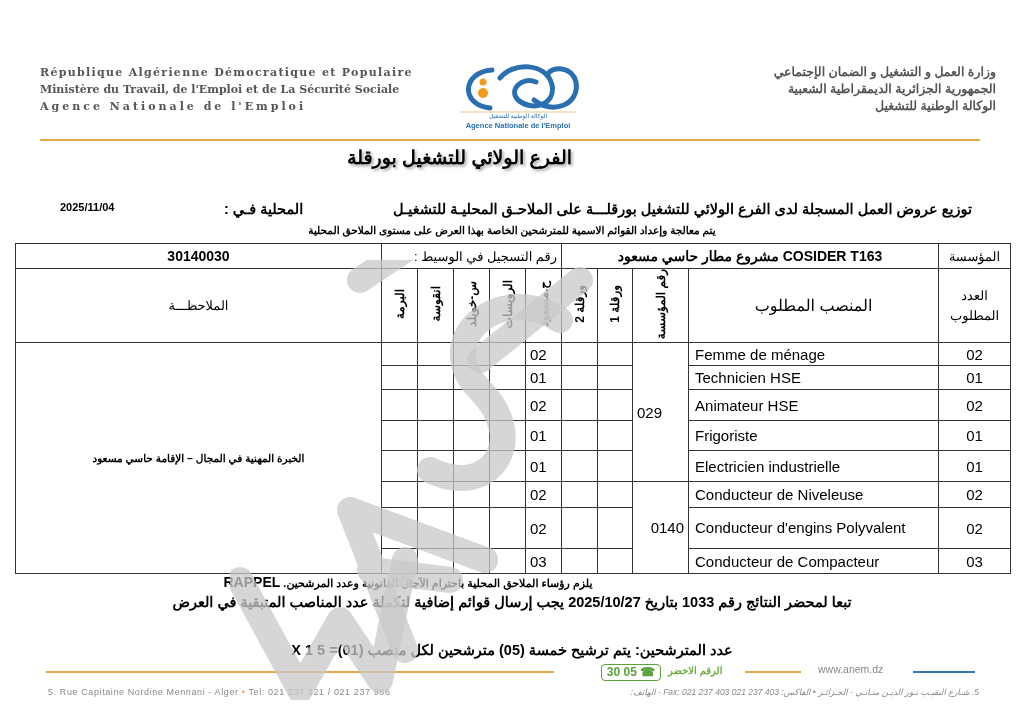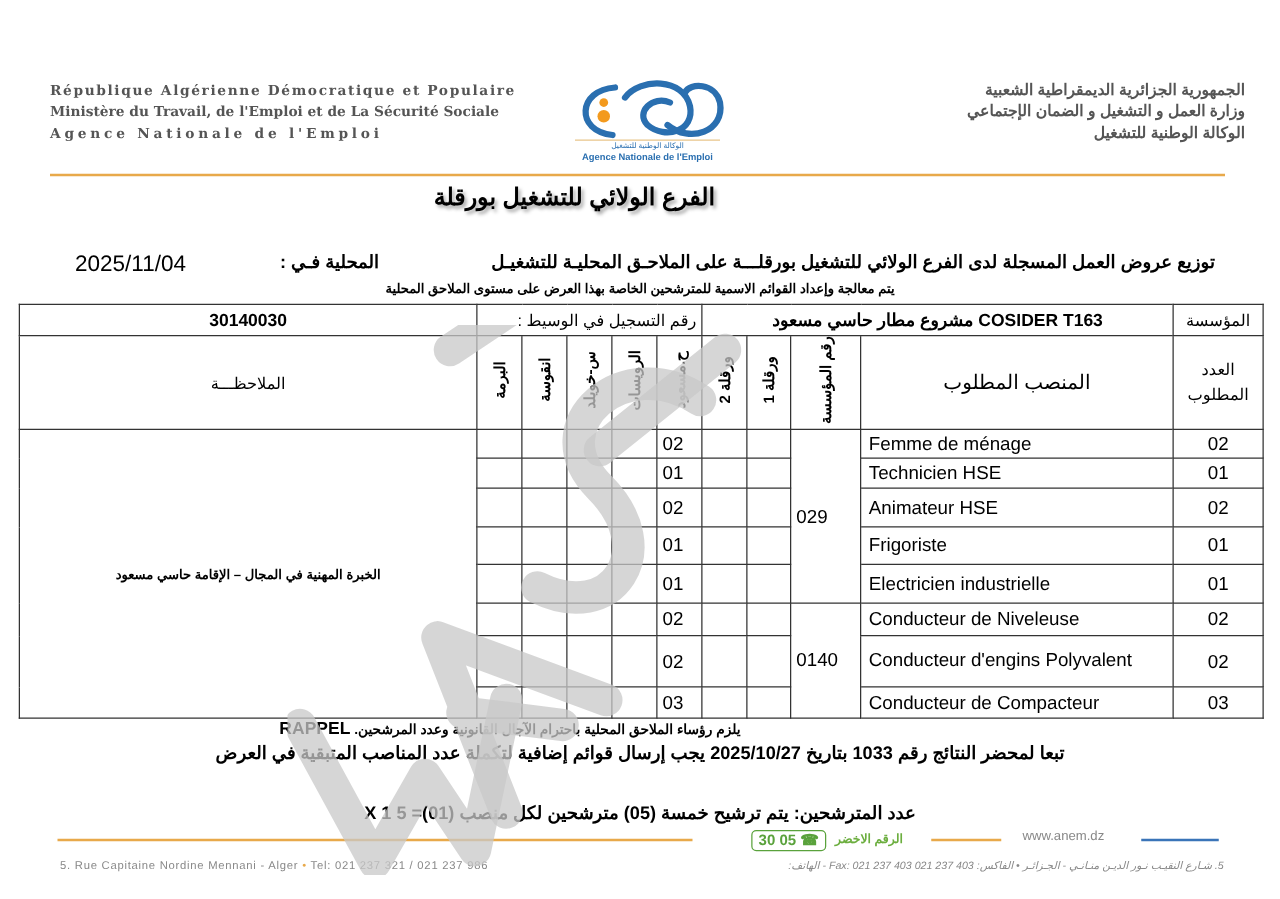--- a/index.html
+++ b/index.html
@@ -9,21 +9,21 @@
   .hdr-fr .l3 { letter-spacing:3px; }
   .hdr-fr .l1 { letter-spacing:1.3px; }
   .hdr-ar { right:28px; top:64px; text-align:right; direction:rtl; font-weight:bold; color:#555; font-size:12.5px; line-height:17px; letter-spacing:1.5px; }
   .logo { left:452px; top:60px; width:132px; height:72px; }
   .logo-txt-ar { left:458px; top:112px; width:120px; font-size:6px; color:#2a6fb0; text-align:center; direction:rtl; }
   .logo-txt-fr { left:455px; top:121px; width:126px; font-size:7.5px; font-weight:bold; color:#2a6fb0; text-align:center; }
   .rule-top { left:40px; top:139px; width:940px; height:2px; background:#e8a94a; }
   .branch-title { left:0; width:919px; top:146px; text-align:center; font-size:19px; font-weight:bold; direction:rtl; text-shadow:2px 2px 3px #aaa; }
   .line-dist { right:52px; top:201px; font-size:14.5px; font-weight:bold; direction:rtl; }
   .line-date-lbl { left:224px; top:201px; font-size:14.5px; font-weight:bold; direction:rtl; }
-  .line-date { left:60px; top:201px; font-size:18px; font-weight:normal; }
+  .line-date { left:60px; top:201px; font-size:11px; font-weight:bold; }
   .line-sub { left:0; width:1024px; top:224px; text-align:center; font-size:10.5px; font-weight:bold; direction:rtl; }
   table.grid { position:absolute; left:15px; top:243px; width:995px; border-collapse:collapse; table-layout:fixed; direction:rtl; font-size:15px; }
   table.grid td { border:1px solid #333; padding:0 4px; text-align:center; vertical-align:middle; overflow:hidden; }
   .vhdr { writing-mode:vertical-rl; transform:rotate(180deg); font-size:12px; font-weight:bold; white-space:nowrap; display:inline-block; }
   td.pos { text-align:left !important; padding-left:6px !important; direction:ltr; }
   td.pos-just { text-align:justify !important; text-align-last:left; direction:ltr; line-height:18px; }
   td.ar-b { font-weight:bold; font-size:13px; }
   .rappel { left:0; width:816px; top:574px; text-align:center; direction:rtl; font-size:11px; font-weight:bold; }
   .rappel .en { font-size:14px; }
   .followup { left:0; width:1024px; top:594px; text-align:center; direction:rtl; font-size:14.5px; font-weight:bold; }
@@ -42,22 +42,22 @@
 </head>
 <body>
 
 <div class="abs hdr-fr">
   <div class="l1">République Algérienne Démocratique et Populaire</div>
   <div>Ministère du Travail, de l'Emploi et de La Sécurité Sociale</div>
   <div class="l3">Agence Nationale de l'Emploi</div>
 </div>
 
 <div class="abs hdr-ar">
+  <div>وزارة العمل و التشغيل و الضمان الإجتماعي</div>
   <div>الجمهورية الجزائرية الديمقراطية الشعبية</div>
-  <div>وزارة العمل و التشغيل و الضمان الإجتماعي</div>
   <div>الوكالة الوطنية للتشغيل</div>
 </div>
 
 <svg class="abs logo" viewBox="0 0 132 72">
   <path d="M40 10 C 10 12, 8 45, 38 48" fill="none" stroke="#2a6fb0" stroke-width="5" stroke-linecap="round"></path>
   <path d="M48 18 C 60 2, 95 2, 100 25 C 104 45, 80 52, 66 40 C 56 30, 70 16, 84 22" fill="none" stroke="#2a6fb0" stroke-width="5" stroke-linecap="round"></path>
   <path d="M82 40 C 100 55, 128 45, 124 22 C 120 6, 100 6, 96 14" fill="none" stroke="#2a6fb0" stroke-width="5" stroke-linecap="round"></path>
   <circle cx="31" cy="22" r="3.5" fill="#f39a1e"></circle>
   <circle cx="31" cy="33" r="5" fill="#f39a1e"></circle>
   <line x1="8" y1="52" x2="124" y2="52" stroke="#e8c58a" stroke-width="1"></line>
@@ -162,21 +162,21 @@
     <td></td>
     <td style="text-align:left">01</td>
     <td></td>
     <td></td>
     <td></td>
     <td></td>
   </tr>
   <tr style="height:26px">
     <td>02</td>
     <td class="pos">Conducteur de Niveleuse</td>
-    <td rowspan="3" style="text-align:left">0140</td>
+    <td rowspan="3" style="text-align:right">0140</td>
     <td></td>
     <td></td>
     <td style="text-align:left">02</td>
     <td></td>
     <td></td>
     <td></td>
     <td></td>
   </tr>
   <tr style="height:41px">
     <td>02</td>

